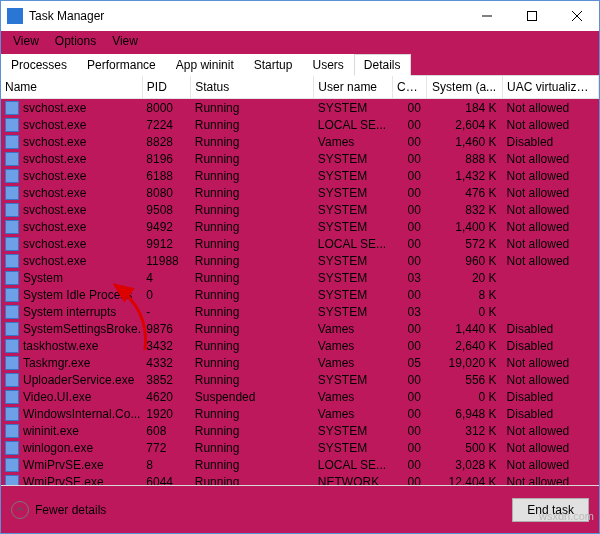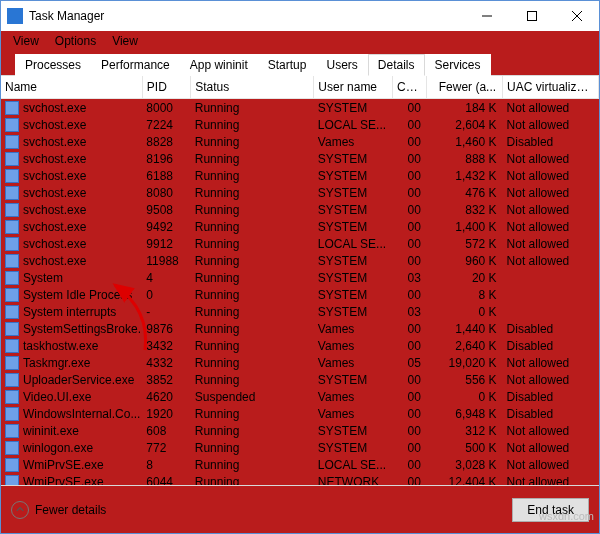--- a/index.html
+++ b/index.html
@@ -1,29 +1,29 @@
 <!DOCTYPE html>
 <html><head>
 <meta charset="utf-8">
 <style>
   * { box-sizing: border-box; margin: 0; padding: 0; font-family: "Segoe UI", Tahoma, sans-serif; font-size: 12px; }
   body { background: #fff; width: 600px; height: 534px; overflow: hidden; position: relative; }
-  .window { width: 600px; height: 534px; border: 1px solid #5a90d6; display: flex; flex-direction: column; background: #b91c1c; }
+  .window { width: 600px; height: 534px; border: 1px solid #5a90d6; display: flex; flex-direction: column; background: #be185d; }
   
   .titlebar { height: 30px; background: #fff; display: flex; align-items: center; }
   .appicon { width: 16px; height: 16px; margin: 0 6px; background: #2976d4; display: inline-block; }
   .title { flex: 1; font-size: 12px; color: #000; }
   .winbtns { display: flex; }
   .winbtn { width: 45px; height: 30px; display: flex; align-items: center; justify-content: center; color: #000; }
   .winbtn svg { width: 10px; height: 10px; }
   
   .menubar { height: 20px; display: flex; align-items: center; padding: 0 4px; }
   .menuitem { padding: 2px 8px; color: #000; }
   
-  .tabs { display: flex; border-bottom: 1px solid #d9d9d9; padding-left: 14px; margin-top: 2px; }
+  .tabs { display: flex; border-bottom: 1px solid #d9d9d9; padding-left: 0; margin-top: 2px; }
   .tab { padding: 3px 9px; border: 1px solid transparent; color: #000; position: relative; top: 1px; background: #fff; }
   .tab.active { border: 1px solid #d9d9d9; border-bottom: 1px solid #fff; }
   
   .tablewrap { flex: 1; overflow: hidden; }
   table { border-collapse: collapse; width: 100%; table-layout: fixed; }
   th { text-align: left; font-weight: 400; padding: 4px 6px 4px 4px; border-right: 1px solid #e5e5e5; border-bottom: 1px solid #e5e5e5; color: #000; white-space: nowrap; overflow: hidden; text-overflow: ellipsis; background: #fff; }
   th.right, td.right { text-align: right; }
   td { padding: 1.5px 6px 1.5px 4px; color: #000; white-space: nowrap; overflow: hidden; text-overflow: ellipsis; font-size: 12px; }
   .namecell { display: flex; align-items: flex-start; gap: 4px; }
   .pico { width: 14px; height: 14px; flex: 0 0 14px; background: #6ea0e8; border: 1px solid #3a72c7; }
@@ -71,42 +71,41 @@
     <span class="menuitem">View</span>
   </div>
 
   <div class="tabs">
     <div class="tab">Processes</div>
     <div class="tab">Performance</div>
     <div class="tab">App wininit</div>
     <div class="tab">Startup</div>
     <div class="tab">Users</div>
     <div class="tab active">Details</div>
-    <div class="tab">Services</div>
   </div>
 
   <div class="tablewrap">
     <table>
       <colgroup id="cg">
           <col style="width: 140px;">
           <col style="width: 48px;">
           <col style="width: 122px;">
           <col style="width: 78px;">
           <col style="width: 34px;">
           <col style="width: 75px;">
           <col style="width: 95px;">
         </colgroup>
       <thead>
           <tr id="hdr">
             <th>Name</th>
             <th>PID</th>
             <th>Status</th>
             <th>User name</th>
             <th class="right">CPU</th>
-            <th class="right">Fewer (a...</th>
+            <th class="right">System (a...</th>
             <th>UAC virtualizat...</th>
           </tr>
         </thead>
       <tbody id="tb">
           <tr>
             <td>
               <span class="namecell">
                 <span class="pico"></span>
                 <span>svchost.exe</span>
               </span>

